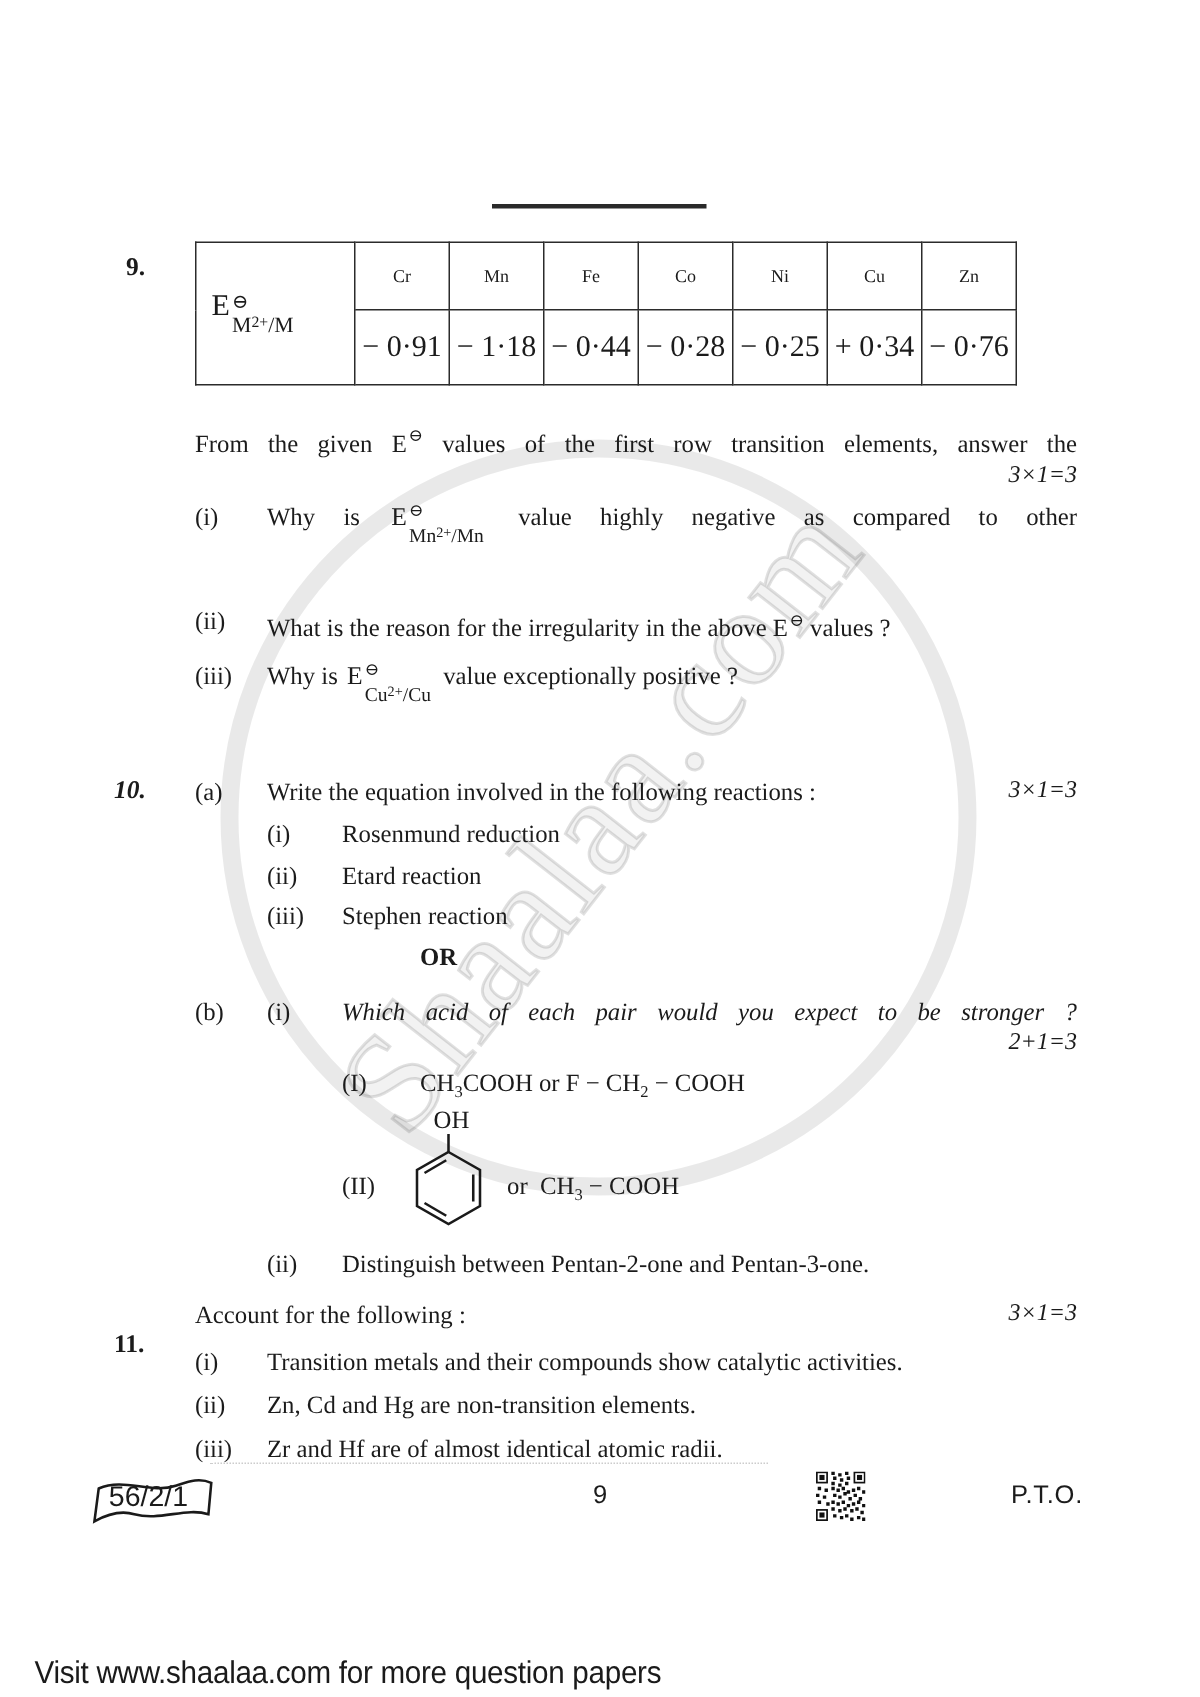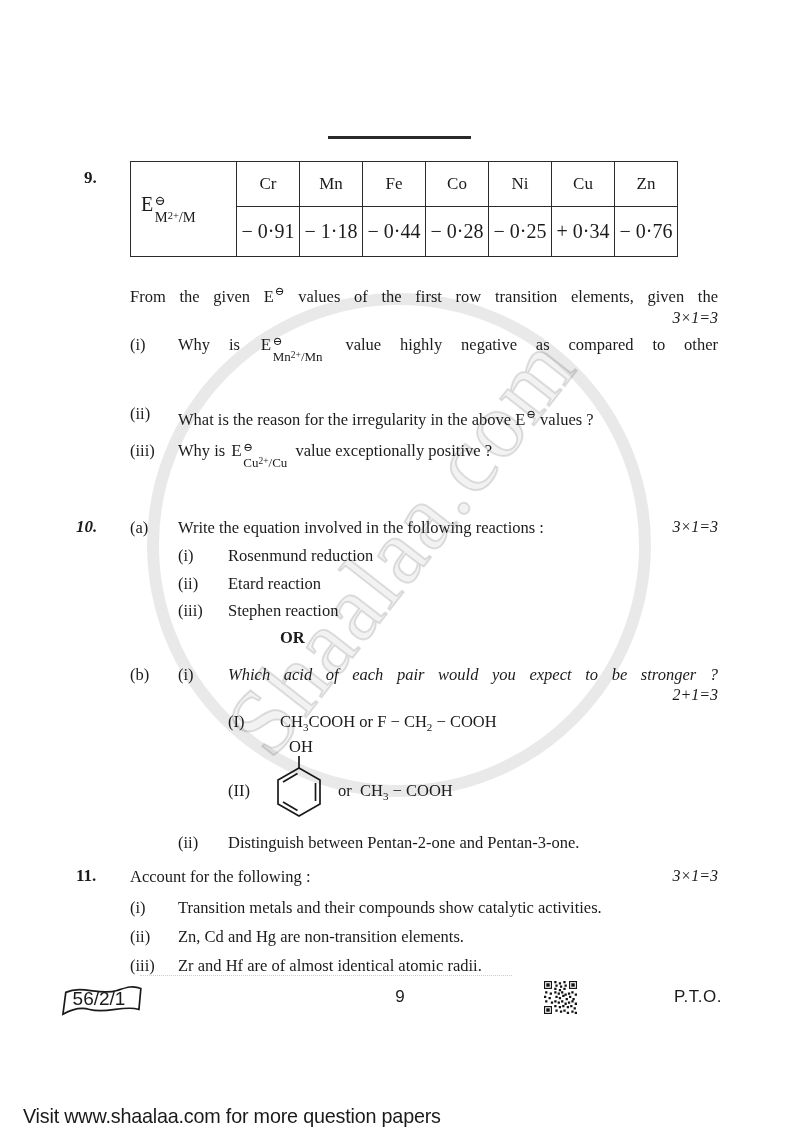--- a/index.html
+++ b/index.html
@@ -28,21 +28,21 @@
   .echem .sub { font-size:13px; line-height:1; margin-top:2px; white-space:nowrap; }
   .echem .sub sup { font-size:9.5px; vertical-align:3px; }
   .echem.big .base { font-size:20px; }
   .echem.big .circ { font-size:13px; }
   .echem.big .sub { font-size:14.5px; margin-top:3px; }
   .echem.big .sub sup { font-size:10.5px; }
 
   
   table.pot { border-collapse:collapse; }
   table.pot td { border:1.6px solid #2b2b2b; text-align:center; vertical-align:middle; padding:0; }
-  table.pot .hdr { font-size:17px; height:44px; }
+  table.pot .hdr { font-size:12px; height:44px; }
   table.pot .val { font-size:20px; height:49px; }
   table.pot .lblcell { width:97px; padding-left:8px; text-align:left; }
   table.pot .c { width:62px; }
 
   sub.f { font-size:11px; }
 
   
   .wm-ring { position:absolute; left:147px; top:293px; width:504px; height:504px;
              border:12px solid rgba(0,0,0,0.085); border-radius:50%; box-sizing:border-box; }
   .wm-text { position:absolute; left:60px; top:490px; width:680px; height:110px;
@@ -97,21 +97,21 @@
     <td class="val c">+ 0·34</td>
     <td class="val c">− 0·76</td>
   </tr>
 </tbody>
   </table>
 
 <div class="abs doc" style="left:130px; top:280px; width:588px;">
   <div class="jline">
     <span>From the given</span>
     <span class="esup"><span>E</span><sup>⊖</sup></span>
-    <span>values of the first row transition elements, given the</span>
+    <span>values of the first row transition elements, answer the</span>
   </div>
   <span class="marks" style="position:absolute; right:0; bottom:1px;">3×1=3</span>
 </div>
 
 <div class="item doc" style="left:130px; top:334px; width:588px;">
   <span class="lab" style="width:48px;">(i)</span>
   <span class="txt">
     <span class="jline" style="display:block;">
       <span>Why is</span>
       <span class="echem">
@@ -198,21 +198,21 @@
 <div class="abs doc" style="left:338px; top:780px;">
   <span>or</span>&nbsp;
   <span>CH</span><sub class="f">3</sub><span> − COOH</span>
 </div>
 
 <div class="item doc" style="left:178px; top:832px; width:540px;">
   <span class="lab" style="width:50px;">(ii)</span>
   <span class="txt">Distinguish between Pentan-2-one and Pentan-3-one.</span>
 </div>
 
-<div class="abs num" style="left:76px; top:866px;">11.</div>
+<div class="abs num" style="left:76px; top:886px;">11.</div>
 <div class="abs doc" style="left:130px; top:866px;">Account for the following :</div>
 <div class="abs marks" style="right:82px; top:867px;">3×1=3</div>
 
 <div class="item doc" style="left:130px; top:897px; width:588px;">
   <span class="lab" style="width:48px;">(i)</span>
   <span class="txt">Transition metals and their compounds show catalytic activities.</span>
 </div>
 <div class="item doc" style="left:130px; top:926px; width:588px;">
   <span class="lab" style="width:48px;">(ii)</span>
   <span class="txt">Zn, Cd and Hg are non-transition elements.</span>

